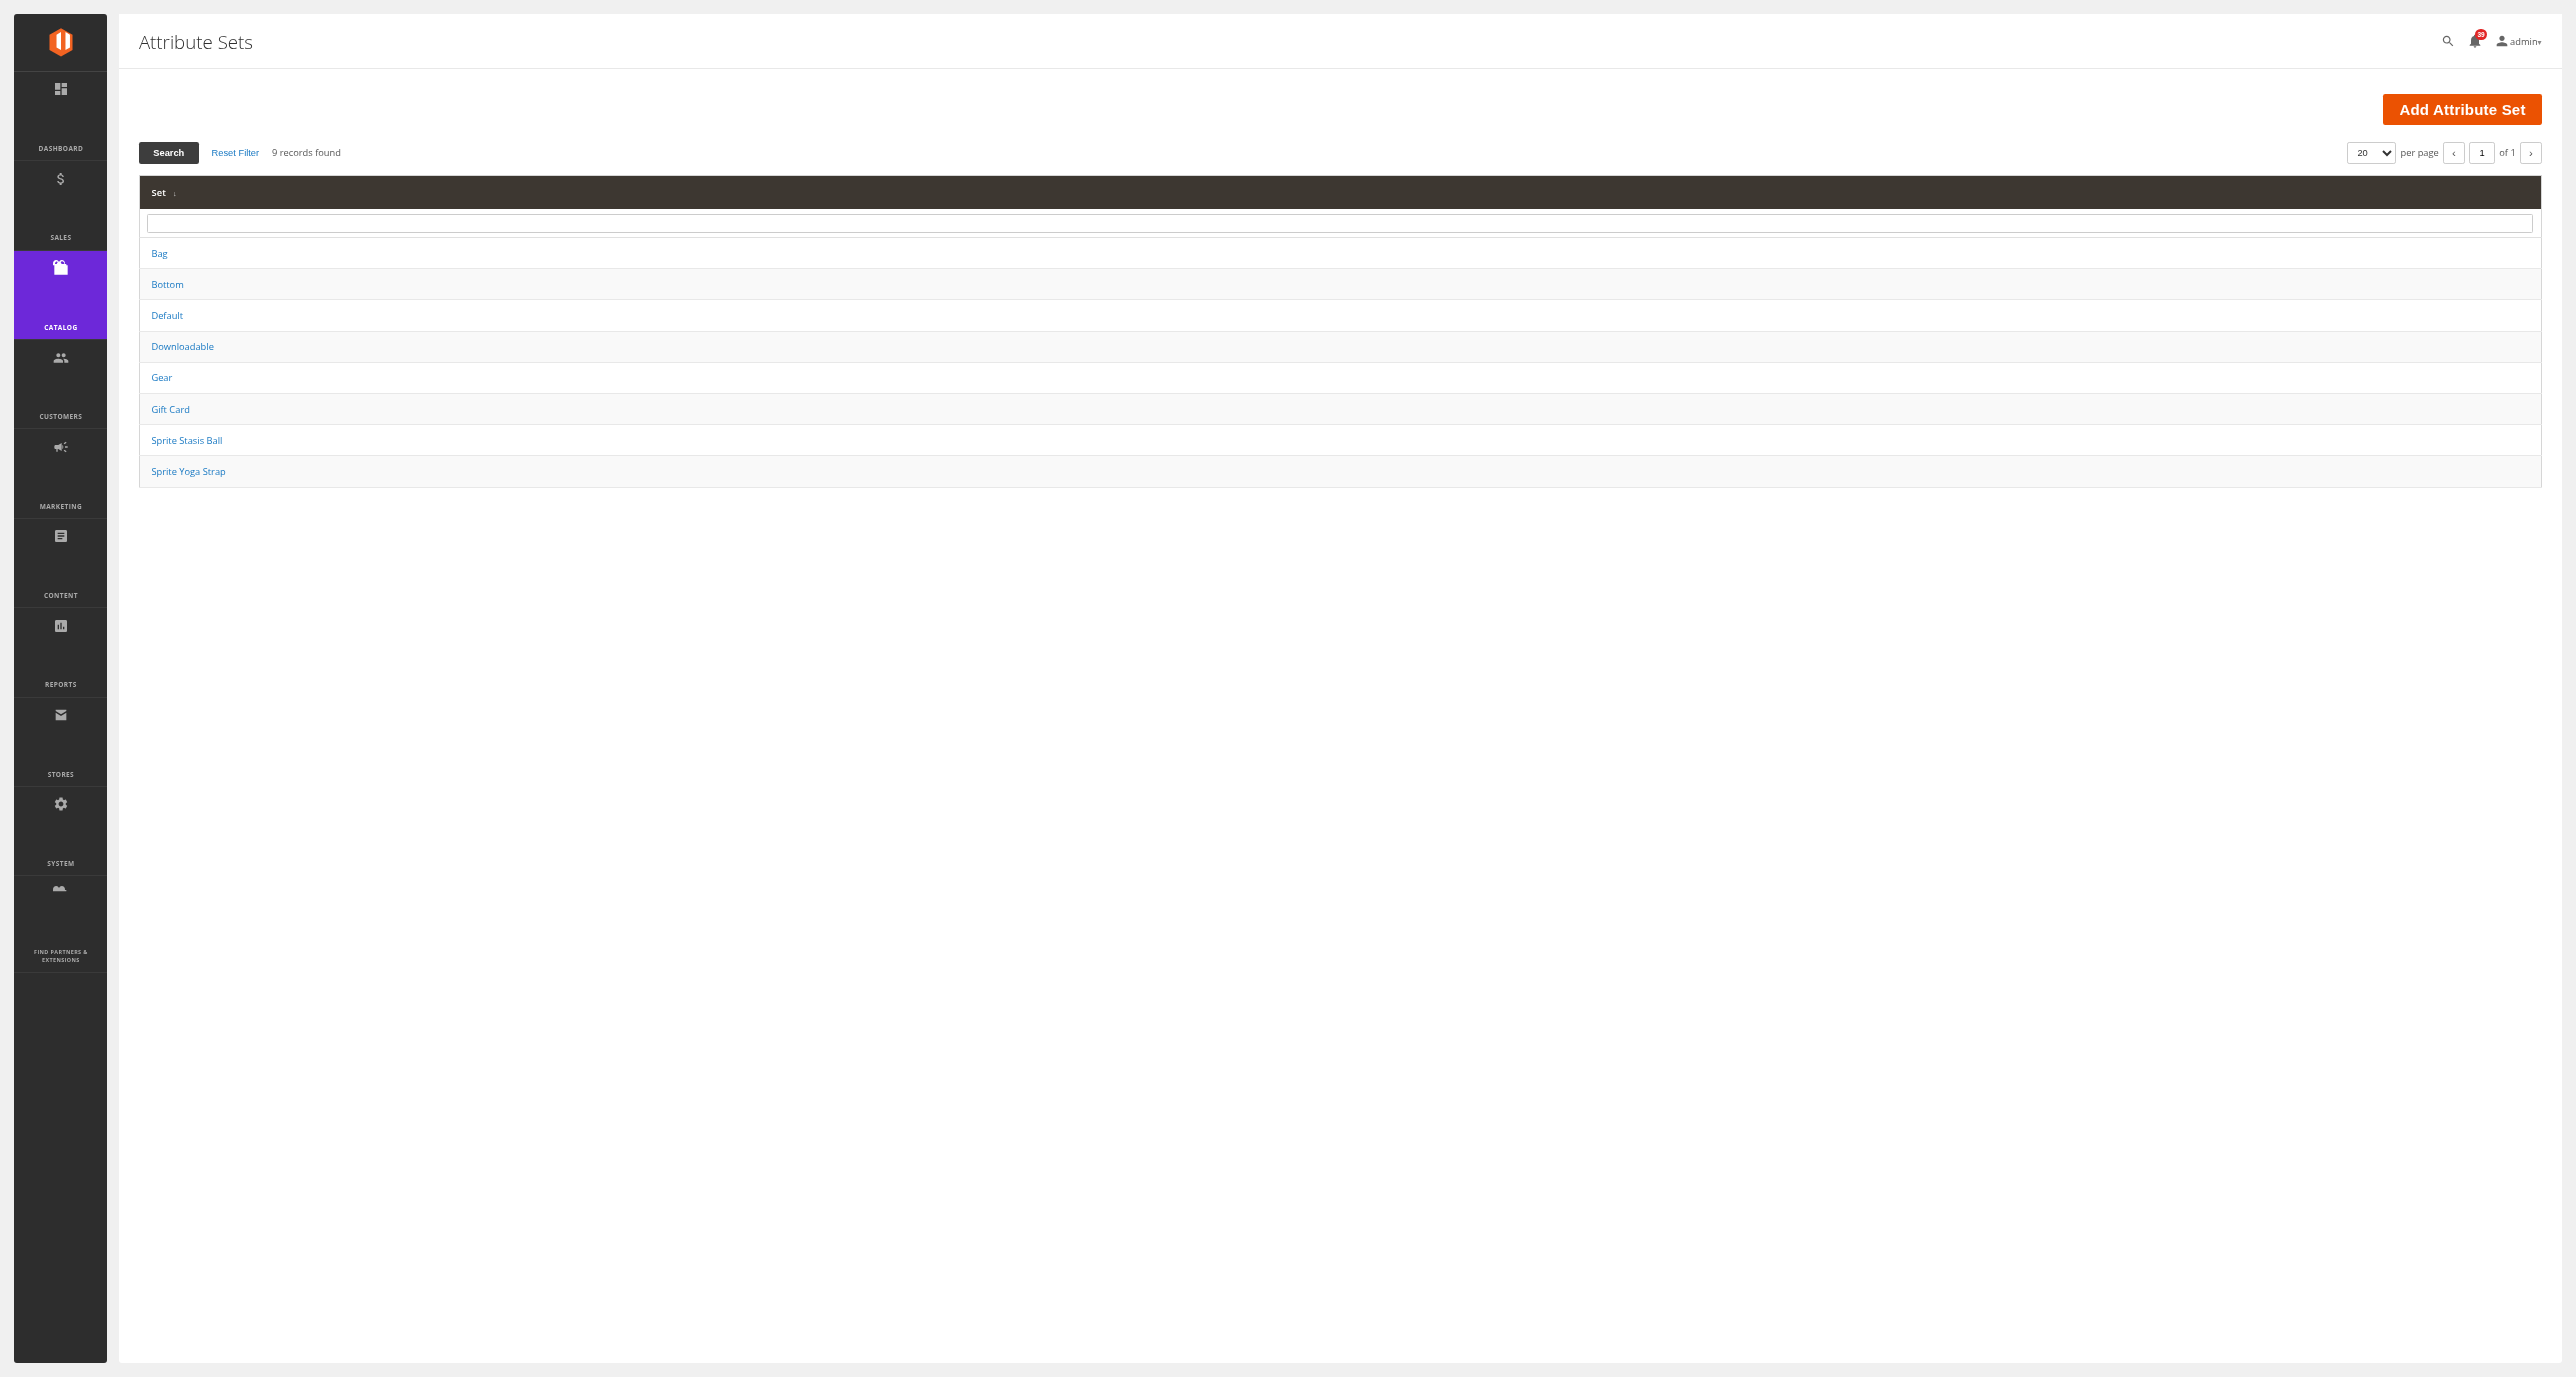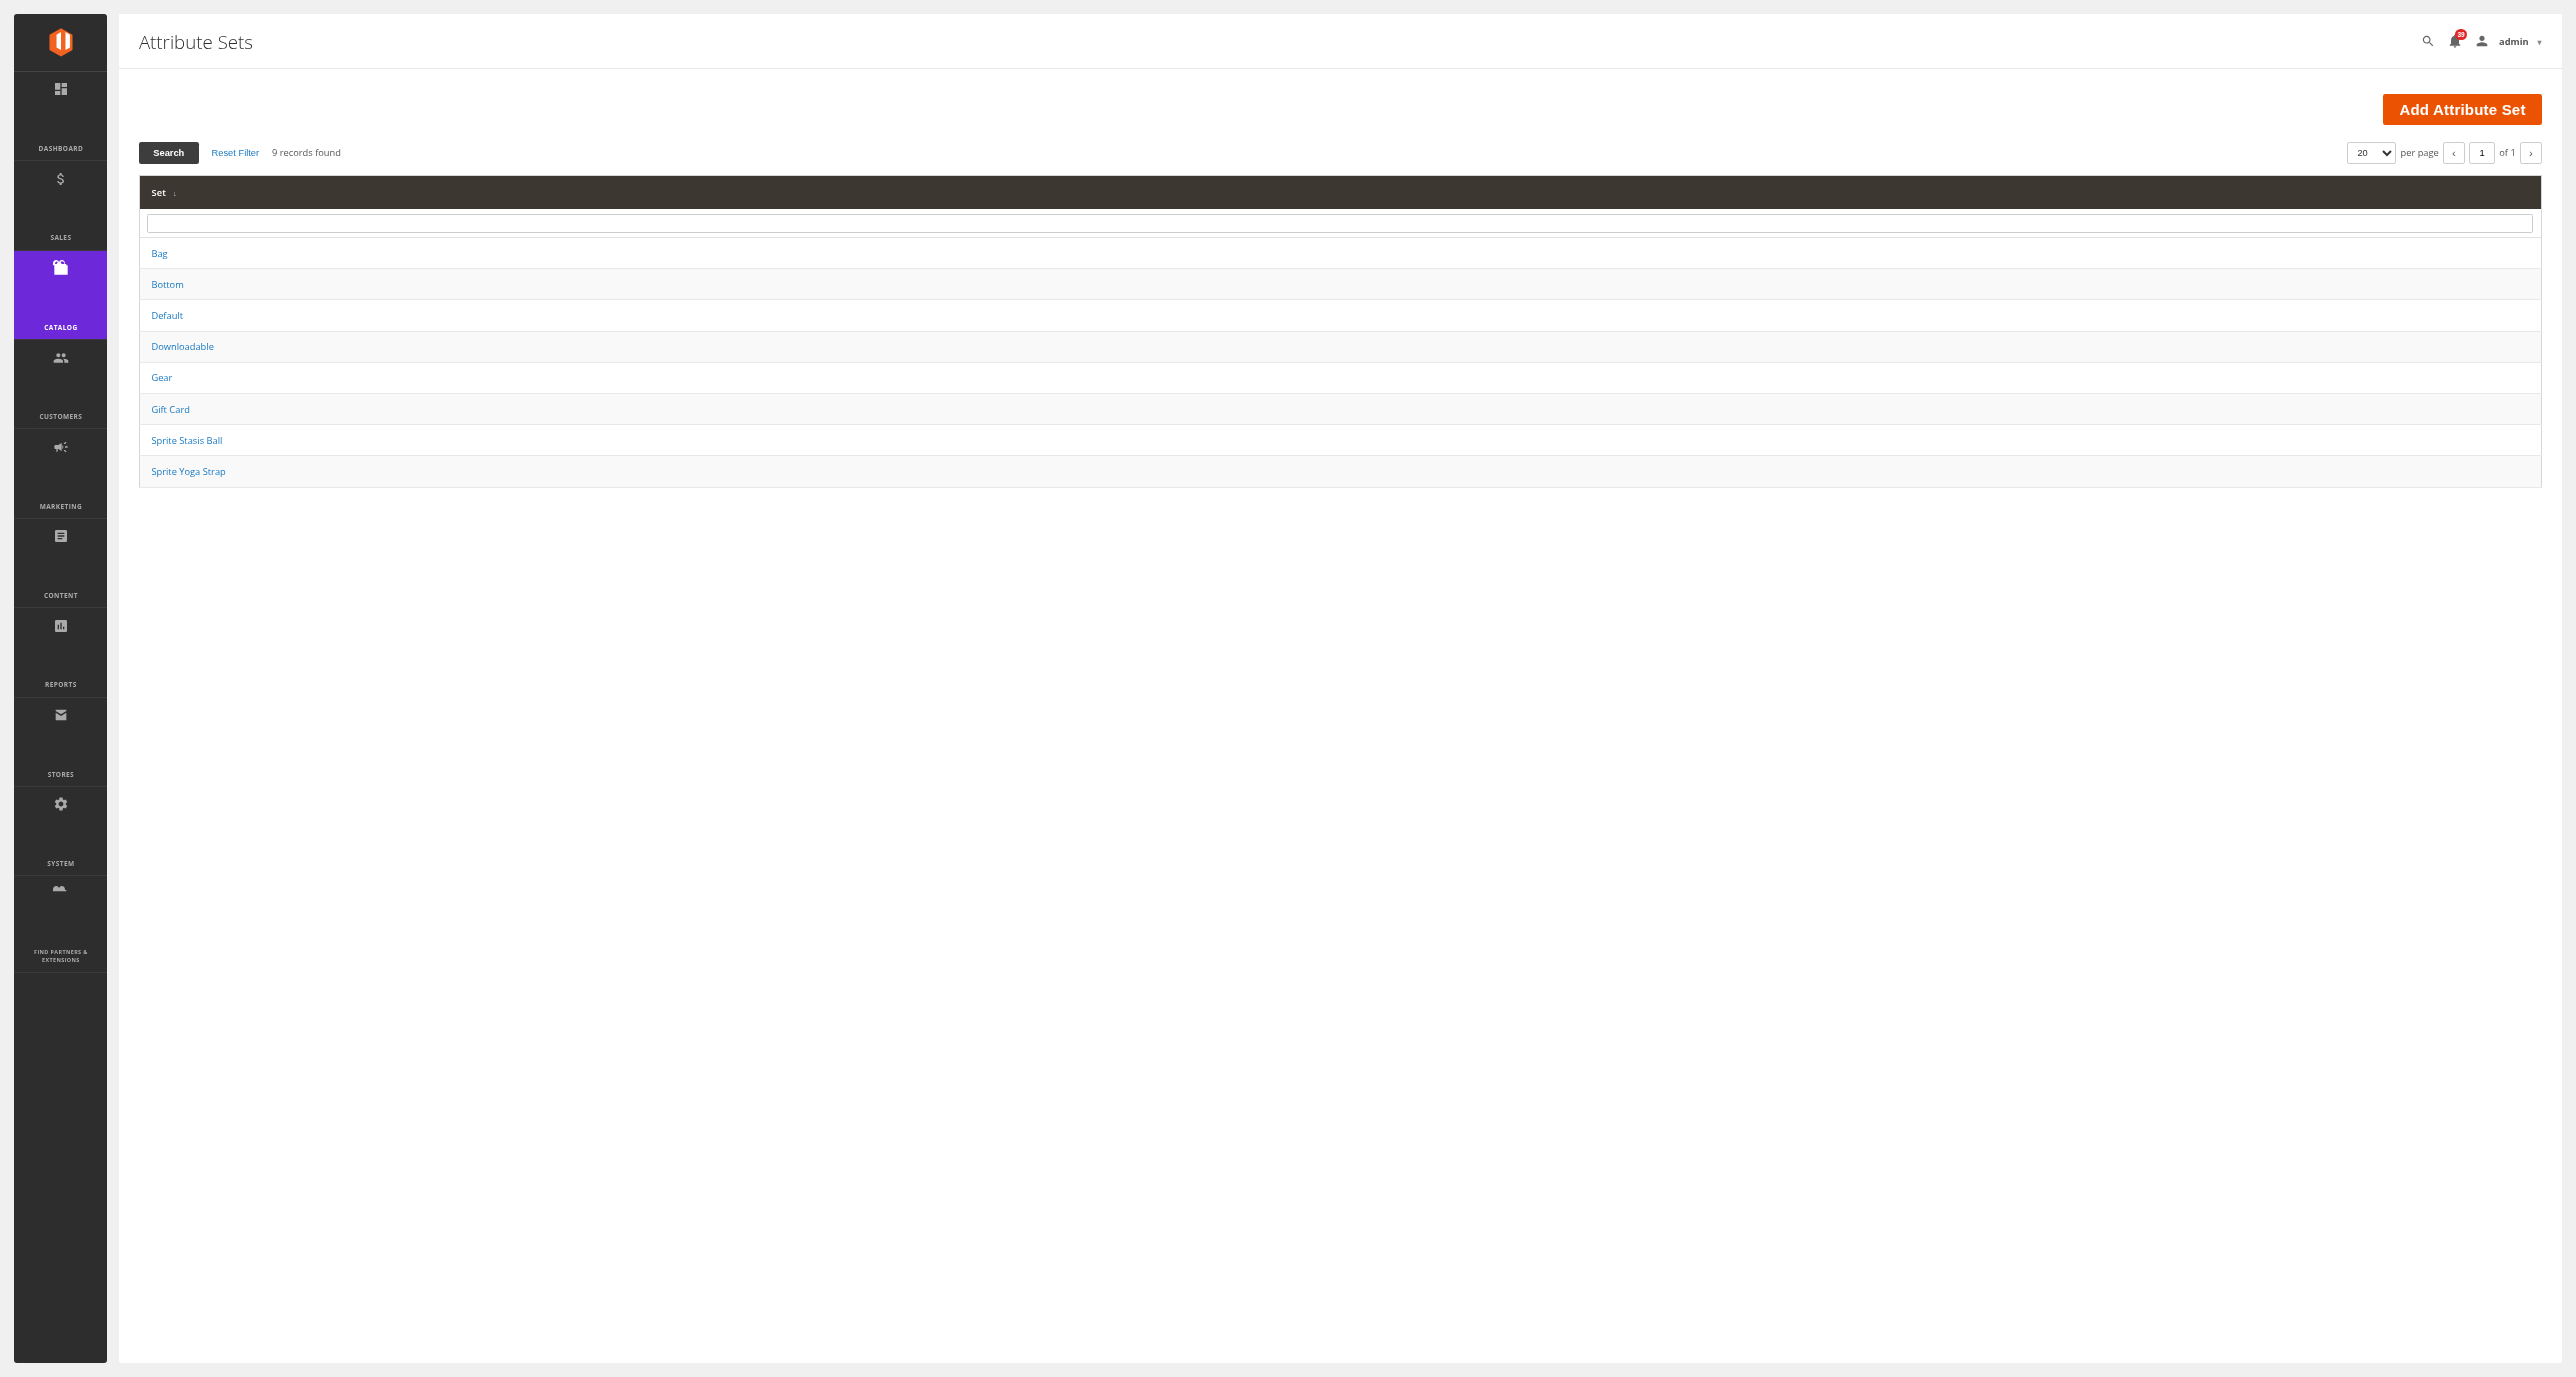--- a/index.html
+++ b/index.html
@@ -122,25 +122,24 @@
       border-radius: 50%;
       width: 11.5px;
       height: 11.5px;
       display: flex;
       align-items: center;
       justify-content: center;
     }
     .admin-user {
       display: flex;
       align-items: center;
-      gap: 9px;
+      gap: 0;
       cursor: pointer;
       color: #555;
       font-size: 9.3px;
-      font-weight: bold;
     }
     .admin-user .user-icon {
       font-size: 14.4px;
       color: #666;
     }
     .admin-user .chevron {
       font-size: 8px;
       color: #888;
     }
     

